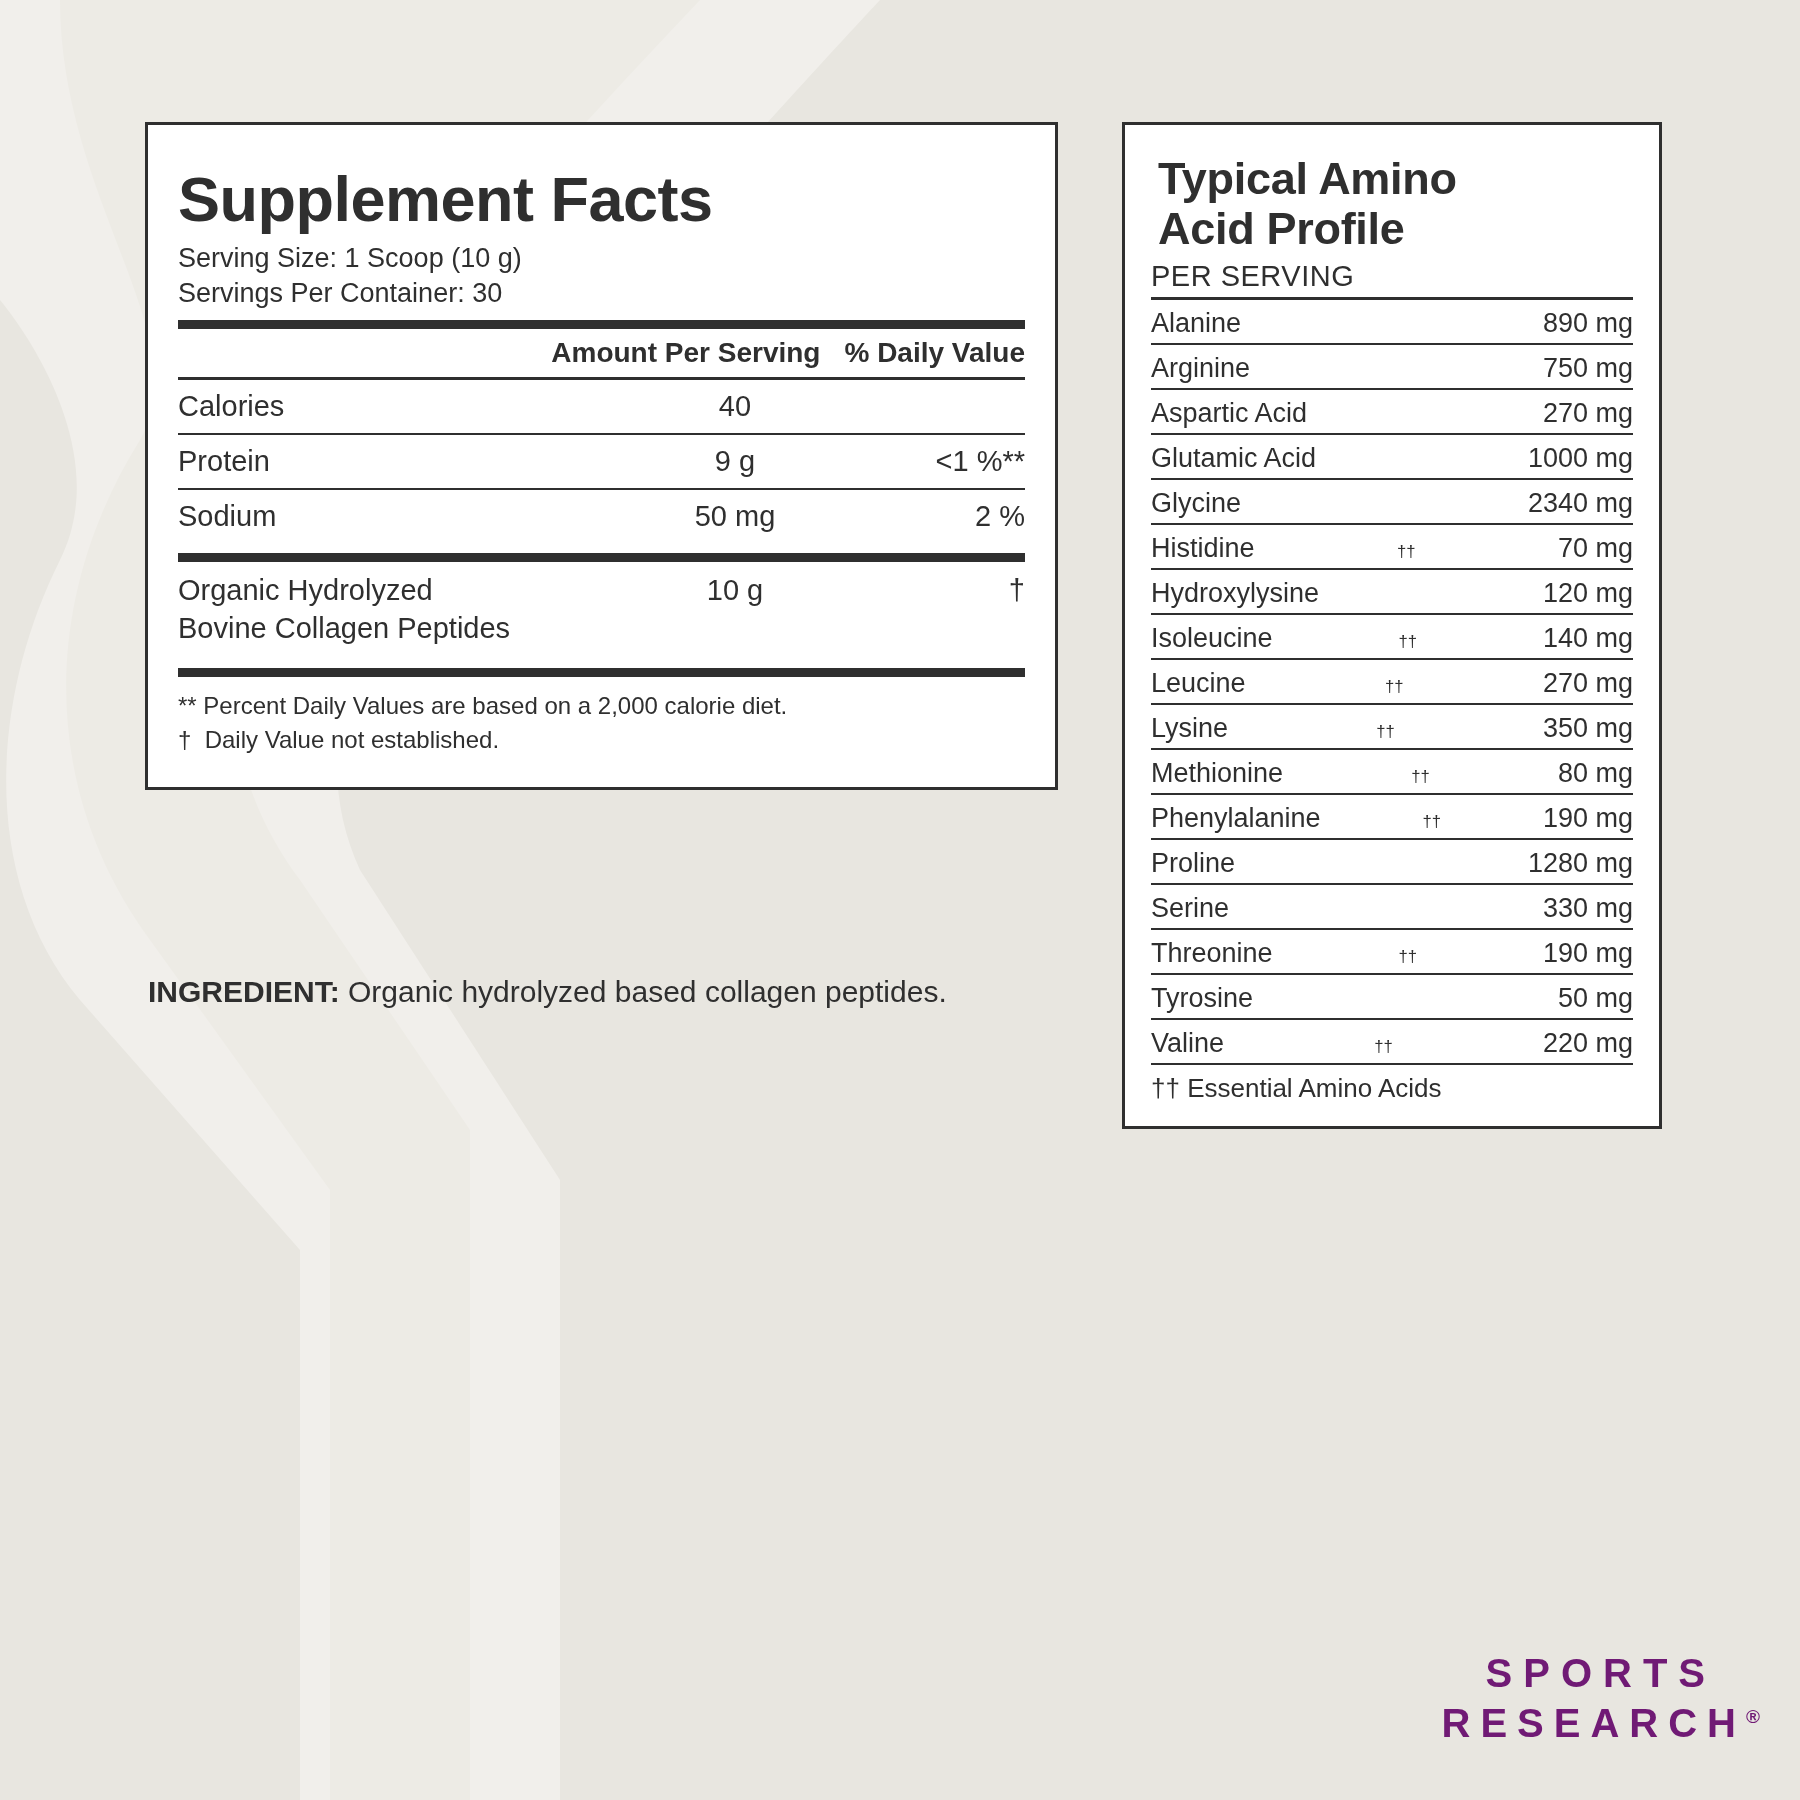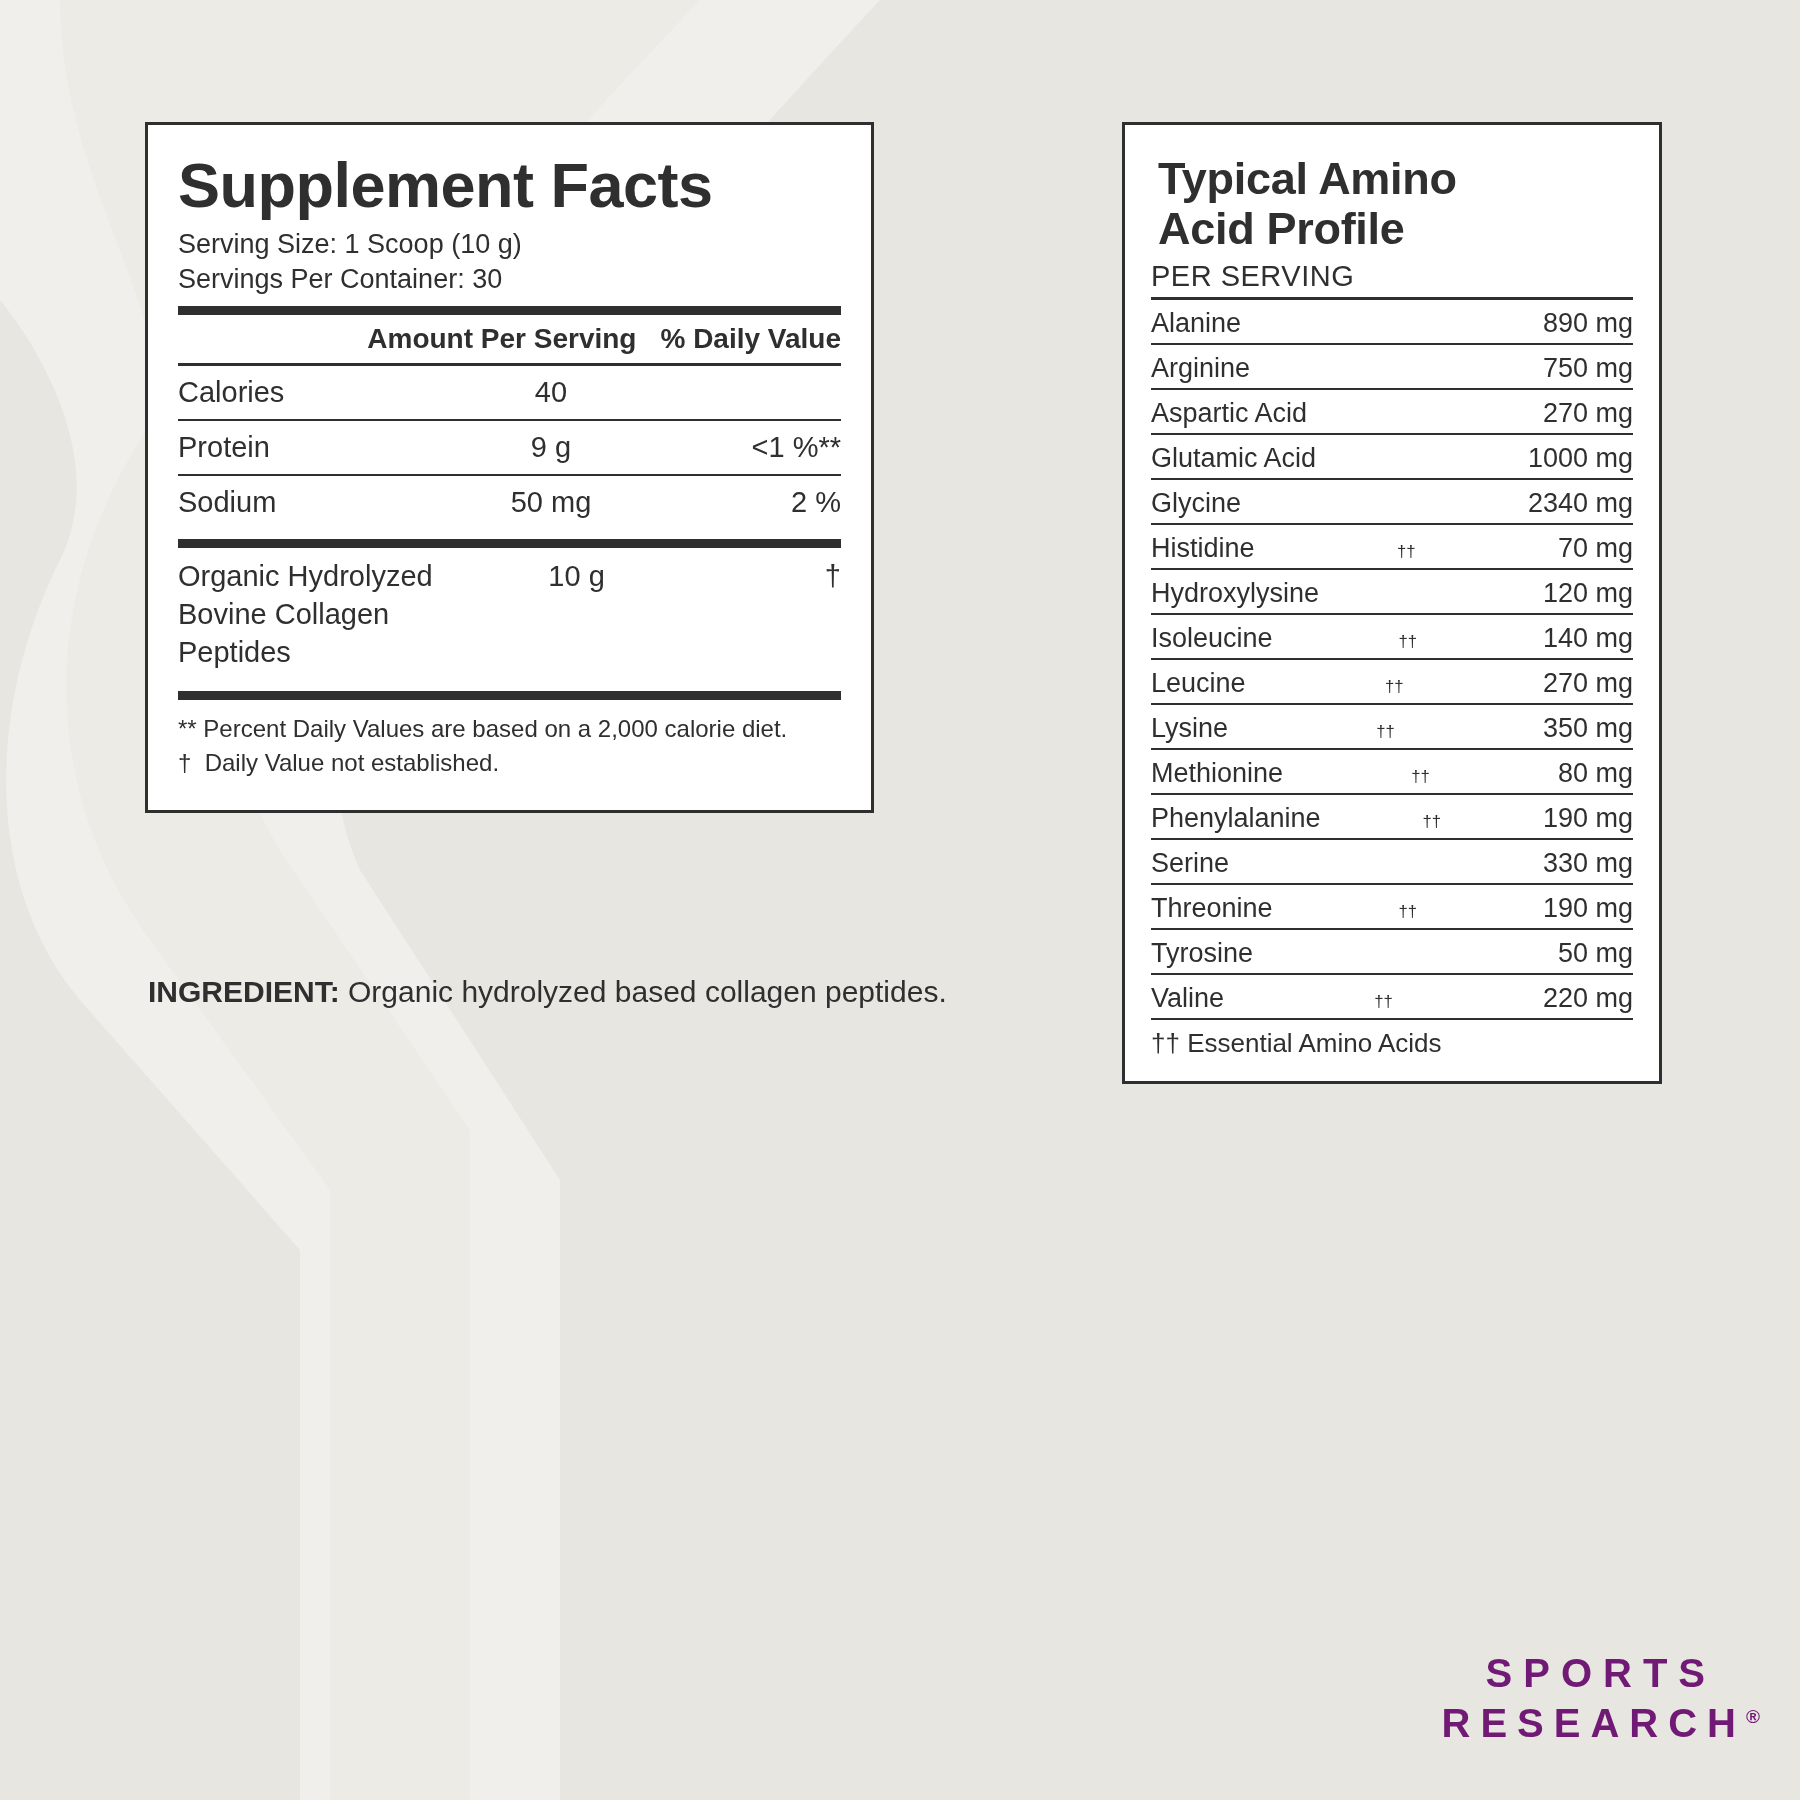--- a/index.html
+++ b/index.html
@@ -30,25 +30,25 @@
     z-index: 1;
     width: 1800px;
     height: 1800px;
   }
 
   
   #sf-panel {
     position: absolute;
     left: 145px;
     top: 122px;
-    width: 729px;
+    width: 913px;
     box-sizing: border-box;
     background: #ffffff;
     border: 3px solid #2f2f2f;
-    padding: 26px 30px 30px 30px;
+    padding: 40px 30px 30px 30px;
   }
   #sf-title {
     font-size: 63px;
     font-weight: bold;
     letter-spacing: -0.5px;
     line-height: 1.08;
     margin: 0 0 8px 0;
   }
   .sf-serving {
     font-size: 27px;
@@ -294,20 +294,24 @@
           <span class="aa-name">Methionine</span>
           <sup>††</sup>
           <span class="aa-val">80 mg</span>
         </div>
         <div class="aa-row">
           <span class="aa-name">Phenylalanine</span>
           <sup>††</sup>
           <span class="aa-val">190 mg</span>
         </div>
         <div class="aa-row">
+          <span class="aa-name">Proline</span>
+          <span class="aa-val">1280 mg</span>
+        </div>
+        <div class="aa-row">
           <span class="aa-name">Serine</span>
           <span class="aa-val">330 mg</span>
         </div>
         <div class="aa-row">
           <span class="aa-name">Threonine</span>
           <sup>††</sup>
           <span class="aa-val">190 mg</span>
         </div>
         <div class="aa-row">
           <span class="aa-name">Tyrosine</span>

